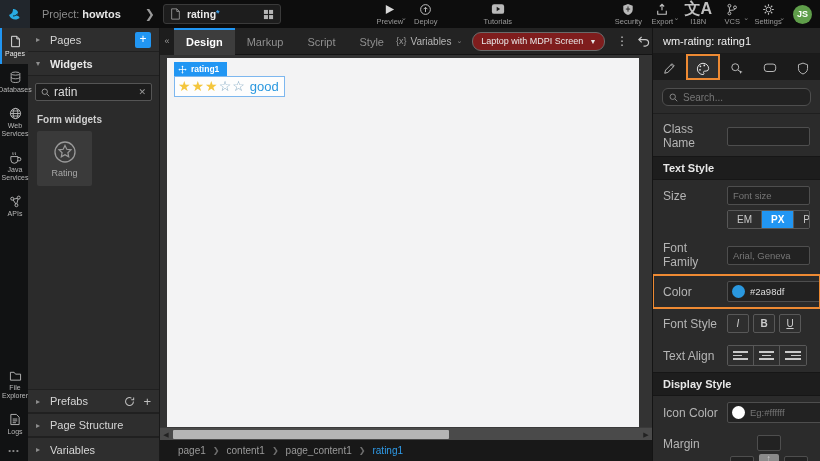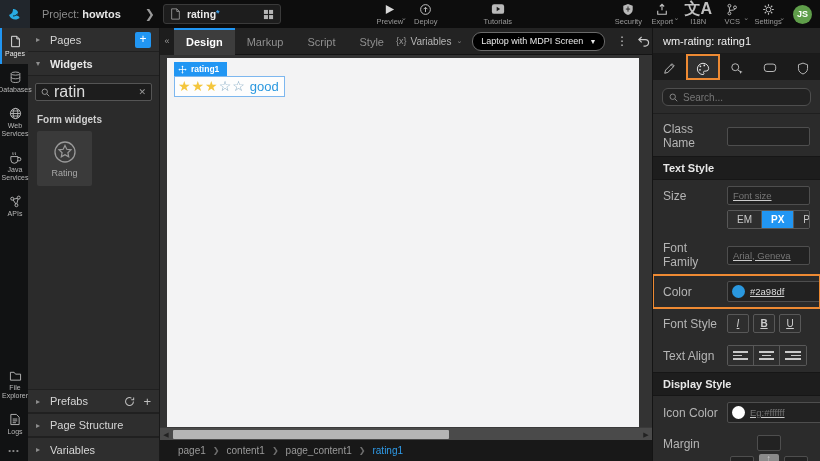--- a/index.html
+++ b/index.html
@@ -30,39 +30,39 @@
   .act-flex { flex:1; }
   .act-more { text-align:center; color:#8a8a8a; font-size:8px; letter-spacing:1px; padding:4px 0 6px; }
 
   
   .leftpanel { position:absolute; left:28px; top:28px; width:132px; height:433px; background:#2b2b2b; display:flex; flex-direction:column; border-right:1px solid #1a1a1a; }
   .lp-header { height:24px; display:flex; align-items:center; padding:0 8px; background:#2e2e2e; border-bottom:1px solid #202020; color:#d6d6d6; font-size:11px; gap:6px; cursor:pointer; flex:none; }
   .lp-header .tri { color:#8f8f8f; font-size:8px; width:8px; }
   .lp-header .grow { flex:1; }
   .plus-btn { width:16px; height:16px; background:#2196f3; border-radius:2px; color:#fff; font-size:12px; line-height:14px; text-align:center; cursor:pointer; }
   .lp-search { margin:7px 7px 4px; height:18px; background:#1d1d1d; border:1px solid #555; border-radius:2px; display:flex; align-items:center; padding:0 5px; gap:4px; flex:none; }
-  .lp-search input { background:transparent; border:none; outline:none; color:#ddd; font-size:16px; width:80px; font-family:inherit; }
+  .lp-search input { background:transparent; border:none; outline:none; color:#ddd; font-size:12px; width:80px; font-family:inherit; }
   .lp-search .clear { color:#9a9a9a; font-size:9px; cursor:pointer; margin-left:auto; }
   .group-label { color:#cfcfcf; font-size:10px; font-weight:bold; padding:9px 9px 6px; flex:none; }
   .tile { width:55px; height:55px; background:#3a3a3a; border-radius:2px; margin-left:9px; display:flex; flex-direction:column; align-items:center; justify-content:center; gap:4px; color:#a8a8a8; font-size:9px; cursor:pointer; flex:none; }
   .lp-grow { flex:1; }
   .lp-footer .lp-header { border-top:1px solid #202020; }
   .lp-mini-ic { color:#b5b5b5; display:flex; align-items:center; gap:8px; }
   .lp-mini-ic .plus2 { font-size:13px; color:#c0c0c0; cursor:pointer; }
 
   
   .center { position:absolute; left:160px; top:28px; width:492px; height:433px; display:flex; flex-direction:column; background:#333; }
   .c-toolbar { height:27px; background:#232323; border-bottom:1px solid #141414; display:flex; align-items:center; flex:none; }
   .collapse-btn { width:14px; height:27px; display:flex; align-items:center; justify-content:center; color:#9a9a9a; font-size:9px; cursor:pointer; background:#1d1d1d; flex:none; }
   .c-tab { padding:0 12px; height:27px; display:flex; align-items:center; color:#8f8f8f; font-size:11px; cursor:pointer; border-top:2px solid transparent; }
   .c-tab.active { background:#3d3d3d; color:#fff; font-weight:bold; border-top:2px solid #2196f3; }
   .c-sp { flex:1; }
   .vars-btn { display:flex; align-items:center; gap:4px; color:#b5b5b5; font-size:10px; cursor:pointer; margin-right:10px; }
   .vars-btn .vx { font-size:9px; color:#9a9a9a; }
-  .device-dd { height:19px; border:1px solid #6a6a6a; border-radius:9px; background:#000000; color:#e8e8e8; font-size:9px; display:flex; align-items:center; gap:6px; padding:0 8px; cursor:pointer; margin-right:6px; white-space:nowrap; }
+  .device-dd { height:19px; border:1px solid #6a6a6a; border-radius:9px; background:#7f1d1d; color:#e8e8e8; font-size:9px; display:flex; align-items:center; gap:6px; padding:0 8px; cursor:pointer; margin-right:6px; white-space:nowrap; }
   .kebab { color:#c5c5c5; font-size:12px; padding:0 5px; cursor:pointer; letter-spacing:0; }
   .tool-ic { padding:0 4px; cursor:pointer; display:flex; align-items:center; }
 
   .canvas-wrap { flex:1; position:relative; background:#333; overflow:hidden; }
   .page { position:absolute; left:7px; right:13px; top:3px; bottom:0; background:#f3f3f4; }
   .widget-sel { position:absolute; left:7px; top:4px; }
   .widget-label { background:#2196f3; color:#fff; font-size:8.5px; font-weight:bold; display:inline-flex; align-items:center; gap:4px; padding:2px 8px 2px 4px; }
   .widget-body { border:1px solid #7db7ef; background:#fdfdfd; display:flex; align-items:center; gap:4px; padding:1px 5px 2px 3px; }
   .stars-filled { color:#f4c63d; font-size:14px; letter-spacing:1px; }
   .stars-empty { color:#7fa6c0; font-size:14px; letter-spacing:1px; }
@@ -81,21 +81,21 @@
   .rightpanel { position:absolute; left:652px; top:28px; width:168px; height:433px; background:#2b2b2b; display:flex; flex-direction:column; border-left:1px solid #141414; overflow:hidden; }
   .rp-title { height:26px; background:#242424; color:#f0f0f0; font-size:11px; display:flex; align-items:center; padding:0 10px; flex:none; border-bottom:1px solid #1a1a1a; }
   .rp-tabs { height:26px; background:#1b1b1b; display:flex; align-items:stretch; flex:none; }
   .rp-tab { flex:1; display:flex; align-items:center; justify-content:center; cursor:pointer; border-top:2px solid transparent; }
   .rp-tab.active { background:#2f2f2f; border-top:2px solid #2196f3; outline:2px solid #ee8a33; outline-offset:-2px; }
   .rp-search { margin:8px 9px 7px; height:18px; background:#222; border:1px solid #4e4e4e; border-radius:6px; display:flex; align-items:center; gap:5px; padding:0 6px; flex:none; }
   .rp-search input { background:transparent; border:none; outline:none; color:#ccc; font-size:10px; width:110px; font-family:inherit; }
   .rp-body { flex:1; overflow:hidden; }
   .rp-row { display:flex; align-items:center; padding:6px 10px; gap:6px; }
   .rp-row .lbl { width:58px; color:#b5b5b5; font-size:12px; flex:none; }
-  .rp-row .ctl { flex:1; display:flex; align-items:flex-start;text-decoration:underline; }
+  .rp-row .ctl { flex:1; display:flex; align-items:flex-start; }
   .rp-input { width:100%; height:19px; background:#222; border:1px solid #4e4e4e; border-radius:2px; color:#ddd; font-size:9.5px; padding:0 5px; outline:none; font-family:inherit; }
   .rp-input::placeholder, .lp-search input::placeholder, .rp-search input::placeholder { color:#777; }
   .sec-header { background:#1d1d1d; color:#e8e8e8; font-weight:bold; font-size:11px; padding:5px 10px; border-top:1px solid #161616; border-bottom:1px solid #161616; }
   .unit-row { display:flex; padding:2px 10px 6px; }
   .unit-row .lblpad { width:64px; flex:none; }
   .unit-group { display:flex; border:1px solid #585858; border-radius:2px; overflow:hidden; }
   .unit-btn { padding:3px 9px; font-size:10px; color:#c9c9c9; background:#2e2e2e; border-right:1px solid #585858; cursor:pointer; }
   .unit-btn:last-child { border-right:none; }
   .unit-btn.active { background:#2196f3; color:#fff; font-weight:bold; }
   .swatch-input { display:flex; align-items:center; gap:5px; width:100%; height:21px; background:#222; border:1px solid #4e4e4e; border-radius:2px; padding:0 4px; }

